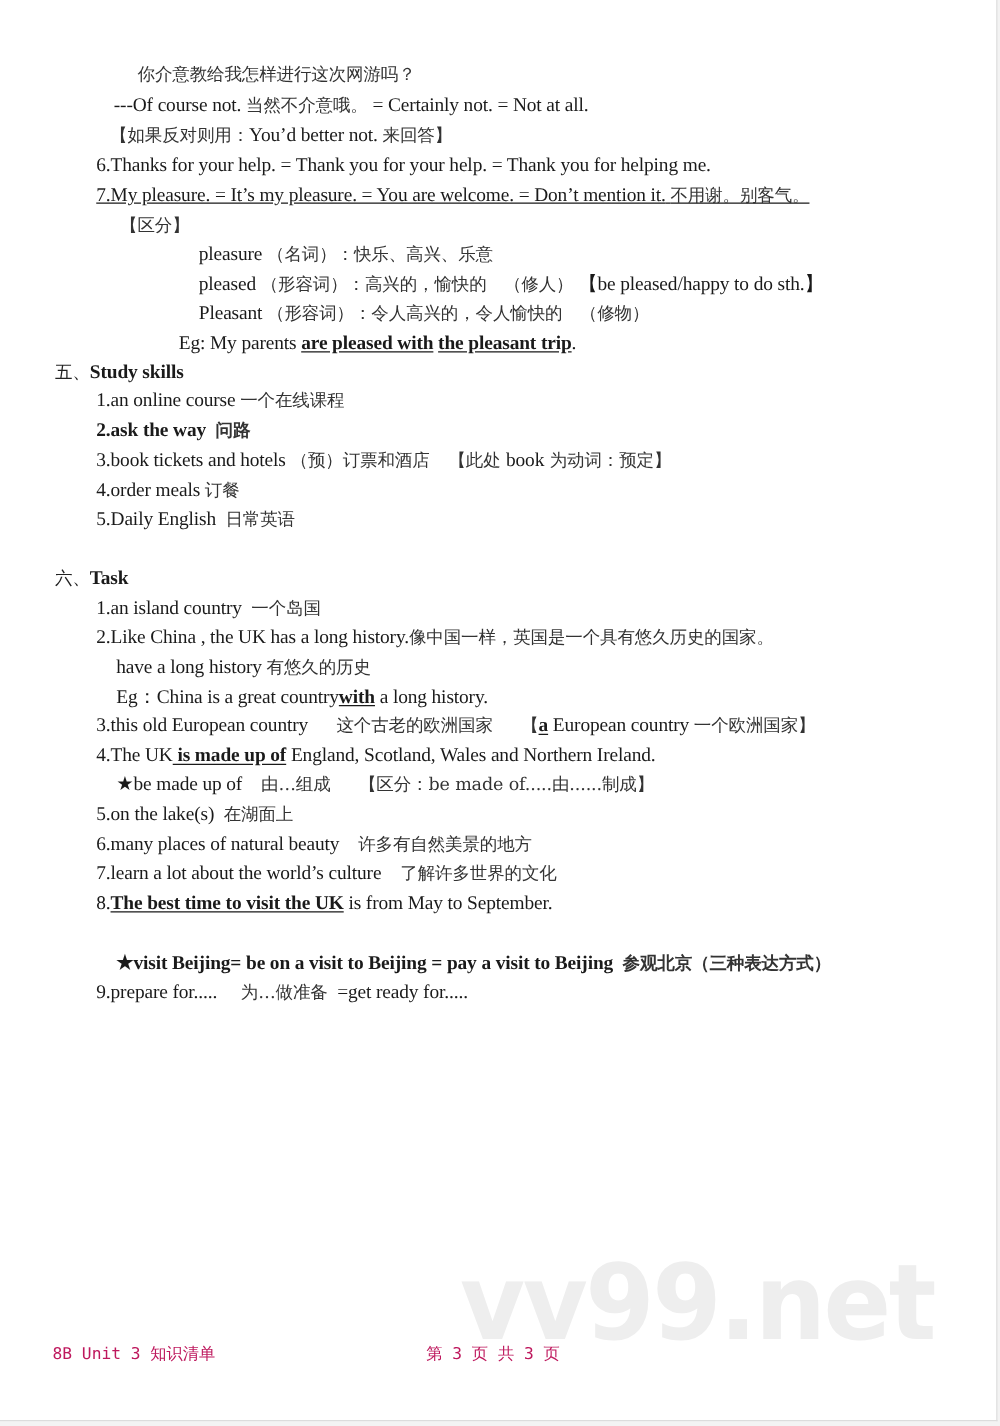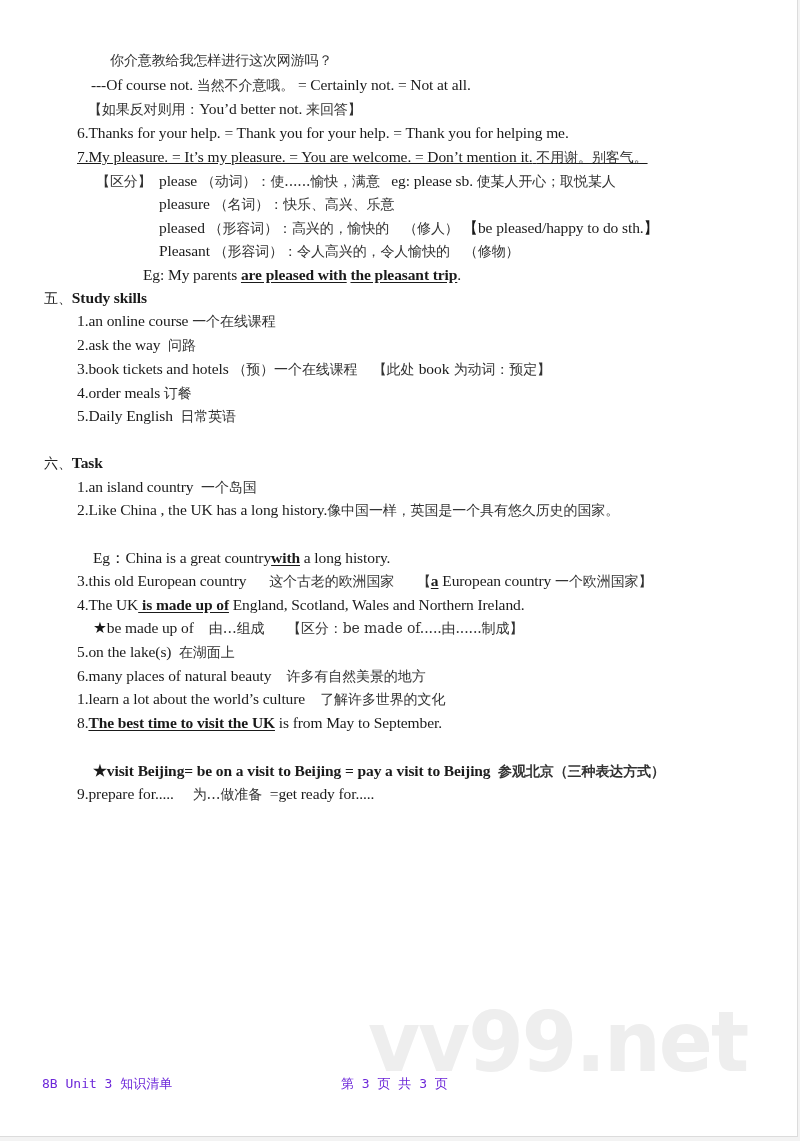--- a/index.html
+++ b/index.html
@@ -24,21 +24,21 @@
   .head { font-weight:bold; }
   .head .zh { font-weight:normal; color:#222; }
   .watermark {
     position:absolute; left:368px; top:1000px;
     font-family:"DejaVu Sans","Liberation Sans",sans-serif; font-weight:bold;
     font-size:84px; line-height:84px; color:#eeeeee; letter-spacing:-2px;
     transform:scaleX(0.95); transform-origin:left;
   }
   .footer {
     position:absolute; font-family:"DejaVu Sans Mono","Liberation Mono",monospace;
-    font-size:13px; color:#6d28d9; line-height:16px;text-align:center;
+    font-size:13px; color:#be185d; line-height:16px;text-align:center;
   }
 </style>
 </head>
 <body>
 
 <div class="page">
 
   <div class="ln zh" style="left:110px;top:50px;">你介意教给我怎样进行这次网游吗？</div>
   <div class="ln" style="left:91px;top:75px;">
     <span>---Of course not.</span>
@@ -49,26 +49,20 @@
     <span class="zh">【如果反对则用：</span><span>You’d better not.</span>
     <span class="zh">来回答】</span>
   </div>
   <div class="ln" style="left:77px;top:123px;">6.Thanks for your help. = Thank you for your help. = Thank you for helping me.</div>
   <div class="ln" style="left:77px;top:147px;text-decoration:underline;">
     <span>7.My pleasure. = It’s my pleasure. = You are welcome. = Don’t mention it.</span>
     <span class="zh">不用谢。别客气。</span>
   </div>
 
   <div class="ln zh" style="left:96px;top:171px;">【区分】</div>
-  <div class="ln" style="left:159px;top:171px;">
-    <span>please</span>
-    <span class="zh">（动词）：使......愉快，满意</span>&nbsp;&nbsp;
-    <span>eg:   please sb.</span>
-    <span class="zh">使某人开心；取悦某人</span>
-  </div>
   <div class="ln" style="left:159px;top:194px;">
     <span>pleasure</span>
     <span class="zh">（名词）：快乐、高兴、乐意</span>
   </div>
   <div class="ln" style="left:159px;top:241px;">
     <span>Pleasant</span>
     <span class="zh">（形容词）：令人高兴的，令人愉快的　（修物）</span>
   </div>
   <div class="ln" style="left:159px;top:218px;">
     <span>pleased</span>
@@ -81,47 +75,51 @@
     <span class="b u">the pleasant trip</span><span>.</span>
   </div>
 
   <div class="ln head" style="left:44px;top:288px;">
     <span class="zh">五、</span><span>Study skills</span>
   </div>
   <div class="ln" style="left:77px;top:311px;">
     <span>1.an online course</span>
     <span class="zh">一个在线课程</span>
   </div>
-  <div class="ln" style="left:77px;top:335px;">
+  <div class="ln" style="left:77px;top:335px;font-weight:bold;">
     <span>2.ask the way</span>&nbsp;
     <span class="zh">问路</span>
   </div>
   <div class="ln" style="left:77px;top:359px;">
     <span>3.book tickets and hotels</span>
-    <span class="zh">（预）一个在线课程</span>&nbsp;&nbsp;&nbsp;
+    <span class="zh">（预）订票和酒店</span>&nbsp;&nbsp;&nbsp;
     <span class="zh">【此处 </span><span>book</span><span class="zh"> 为动词：预定】</span>
   </div>
   <div class="ln" style="left:77px;top:383px;">
     <span>4.order meals</span>
     <span class="zh">订餐</span>
   </div>
   <div class="ln" style="left:77px;top:406px;">
     <span>5.Daily English</span>&nbsp;
     <span class="zh">日常英语</span>
   </div>
 
   <div class="ln head" style="left:44px;top:453px;">
     <span class="zh">六、</span><span>Task</span>
   </div>
   <div class="ln" style="left:77px;top:477px;">
     <span>1.an island country</span>&nbsp;
     <span class="zh">一个岛国</span>
   </div>
   <div class="ln" style="left:77px;top:500px;">
     <span>2.Like China , the UK has a long history.</span><span class="zh">像中国一样，英国是一个具有悠久历史的国家。</span>
+  </div>
+  <div class="ln" style="left:93px;top:524px;">
+    <span>have a long history</span>
+    <span class="zh">有悠久的历史</span>
   </div>
   <div class="ln" style="left:93px;top:548px;">
     <span>Eg：China is a great country</span><span class="b u">with</span><span> a long history.</span>
   </div>
   <div class="ln" style="left:77px;top:571px;">
     <span>3.this old European country</span>&nbsp;&nbsp;&nbsp;&nbsp;&nbsp;
     <span class="zh">这个古老的欧洲国家</span>&nbsp;&nbsp;&nbsp;&nbsp;&nbsp;
     <span class="zh">【</span><span class="b u">a</span><span> European country </span><span class="zh">一个欧洲国家】</span>
   </div>
   <div class="ln" style="left:77px;top:595px;">
@@ -134,21 +132,21 @@
   </div>
   <div class="ln" style="left:77px;top:642px;">
     <span>5.on the lake(s)</span>&nbsp;
     <span class="zh">在湖面上</span>
   </div>
   <div class="ln" style="left:77px;top:666px;">
     <span>6.many places of natural beauty</span>&nbsp;&nbsp;&nbsp;
     <span class="zh">许多有自然美景的地方</span>
   </div>
   <div class="ln" style="left:77px;top:689px;">
-    <span>1.learn a lot about the world’s culture</span>&nbsp;&nbsp;&nbsp;
+    <span>7.learn a lot about the world’s culture</span>&nbsp;&nbsp;&nbsp;
     <span class="zh">了解许多世界的文化</span>
   </div>
   <div class="ln" style="left:77px;top:713px;">
     <span>8.</span><span class="b u">The best time to visit the UK</span><span> is from May to September.</span>
   </div>
   <div class="ln b" style="left:93px;top:761px;">
     <span>★visit Beijing= be on a visit to Beijing = pay a visit to Beijing</span>&nbsp;
     <span class="zh">参观北京（三种表达方式）</span>
   </div>
   <div class="ln" style="left:77px;top:784px;">

